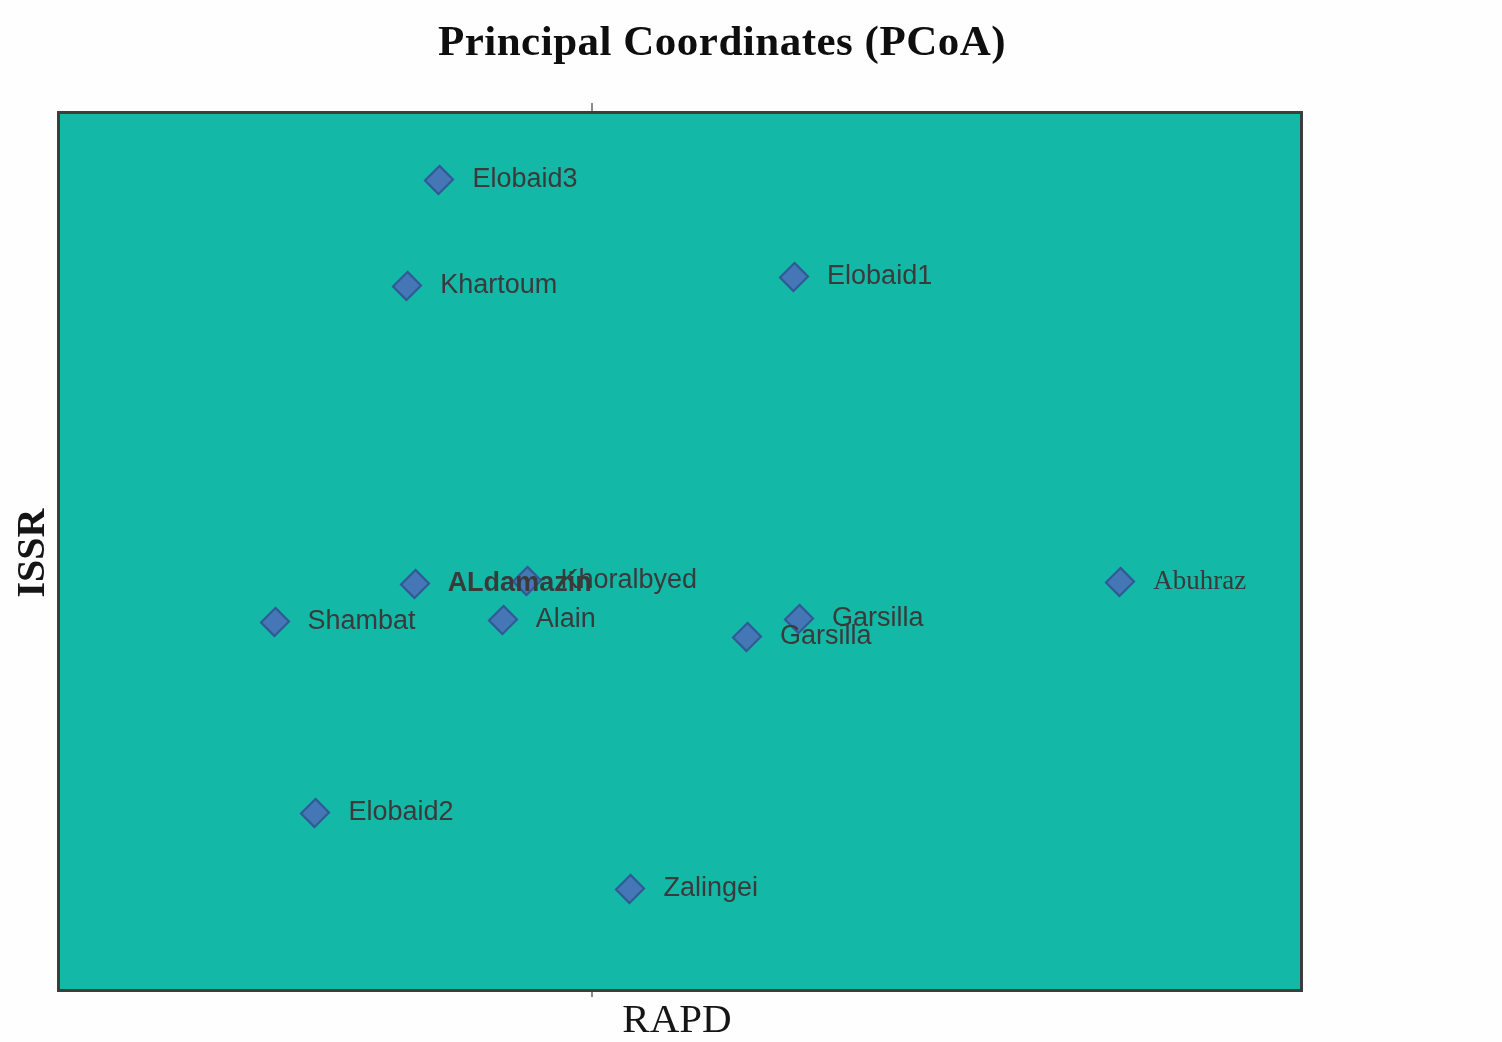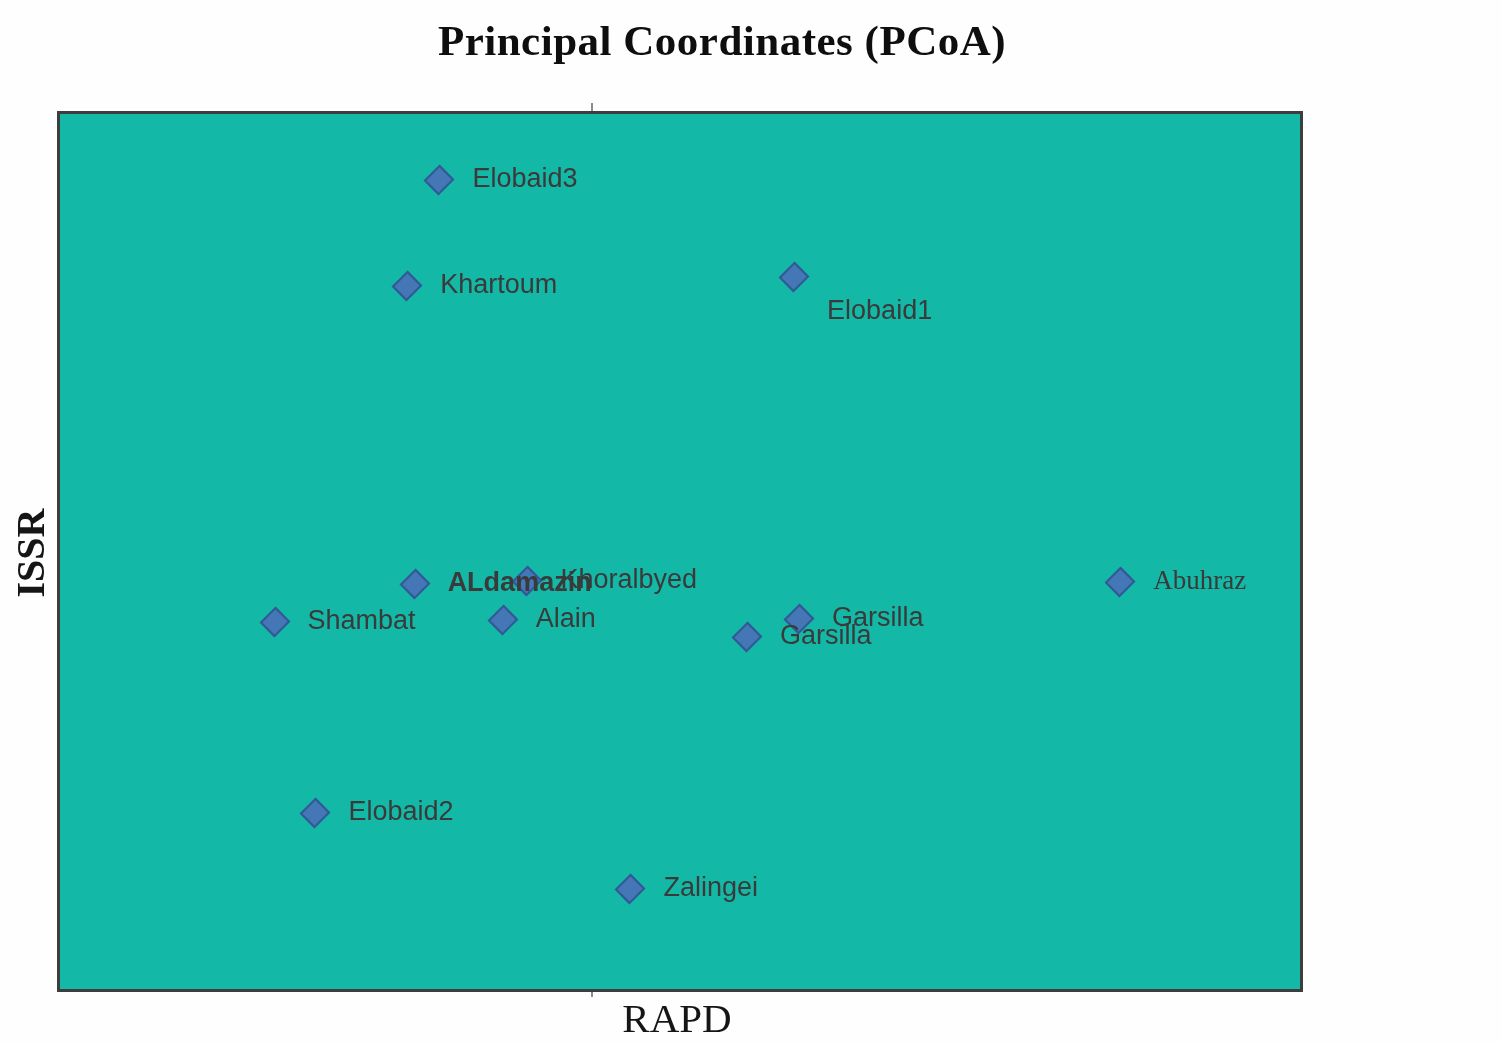--- a/index.html
+++ b/index.html
@@ -64,21 +64,21 @@
       <div class="pt-marker" style="left: 467.48px; top: 467.25px;"></div>
       <div class="pt-marker" style="left: 214.52px; top: 508.375px;"></div>
       <div class="pt-marker" style="left: 442.68px; top: 505.75px;"></div>
       <div class="pt-marker" style="left: 686.96px; top: 523.25px;"></div>
       <div class="pt-marker" style="left: 739.04px; top: 504.875px;"></div>
       <div class="pt-marker" style="left: 1060.2px; top: 468.125px;"></div>
       <div class="pt-marker" style="left: 255.44px; top: 699.125px;"></div>
       <div class="pt-marker" style="left: 570.4px; top: 775.25px;"></div>
       <div class="pt-label" style="left: 412.44px; top: 65.625px;">Elobaid3</div>
       <div class="pt-label" style="left: 380.2px; top: 172.375px;">Khartoum</div>
-      <div class="pt-label" style="left: 767.08px; top: 162.75px; margin-top: 35px;">Elobaid1</div>
+      <div class="pt-label" style="left: 767.08px; top: 162.75px;">Elobaid1</div>
       <div class="pt-label" style="left: 387.64px; top: 469.875px; font-weight: bold;">ALdamazin</div>
       <div class="pt-label" style="left: 500.48px; top: 467.25px;">Khoralbyed</div>
       <div class="pt-label" style="left: 247.52px; top: 508.375px;">Shambat</div>
       <div class="pt-label" style="left: 475.68px; top: 505.75px;">Alain</div>
       <div class="pt-label" style="left: 719.96px; top: 523.25px; text-align: right;">Garsilla</div>
       <div class="pt-label" style="left: 772.04px; top: 504.875px;">Garsilla</div>
       <div class="pt-label" style="left: 1093.2px; top: 468.125px; font-family: Liberation Serif, serif;">Abuhraz</div>
       <div class="pt-label" style="left: 288.44px; top: 699.125px;">Elobaid2</div>
       <div class="pt-label" style="left: 603.4px; top: 775.25px;">Zalingei</div>
     </div>

